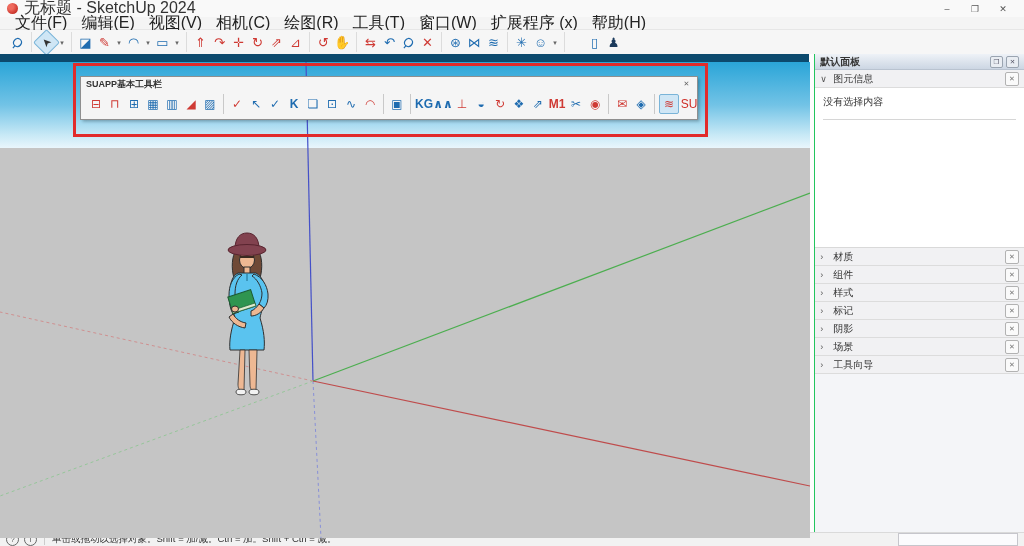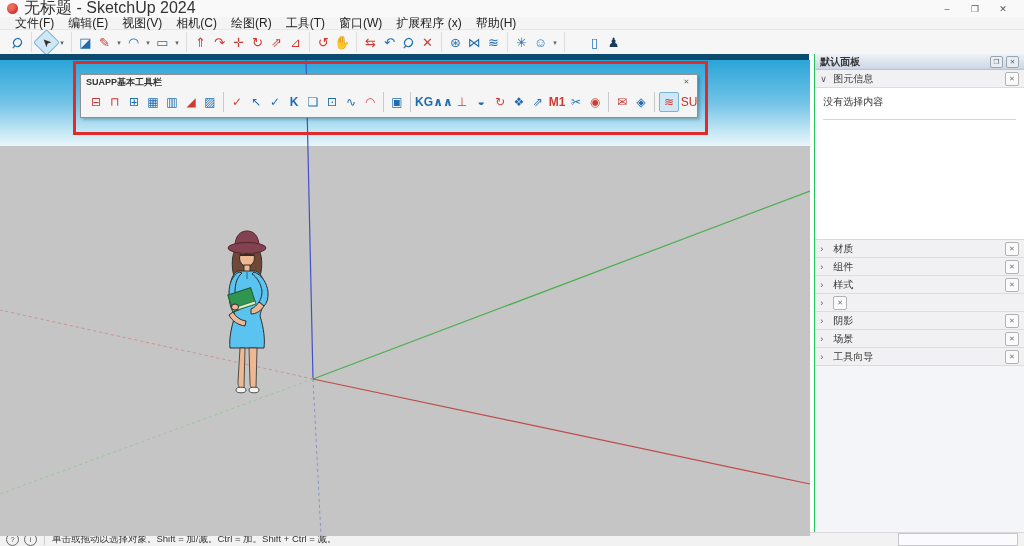--- a/index.html
+++ b/index.html
@@ -13,40 +13,40 @@
   .logo{width:11px;height:11px;border-radius:50%;flex:0 0 auto;
         background:radial-gradient(circle at 35% 35%, #ef6a5e 25%, #c8332a 72%);}
   .win-title{font-size:16px;color:#333;}
   .win-controls{margin-left:auto;display:flex;gap:0;}
   .win-btn{width:28px;height:16px;display:flex;align-items:center;justify-content:center;
            color:#555;font-size:9px;cursor:default;}
 
   
   .menubar{height:12px;background:#f4f4f4;display:flex;align-items:center;gap:0;padding:0 8px;
            border-bottom:1px solid #e6e6e6;flex:0 0 auto;}
-  .menu-item{font-size:12px;color:#222;padding:0 7px;line-height:12px;}
+  .menu-item{font-size:16px;color:#222;padding:0 7px;line-height:12px;}
 
   
   .toolbar{height:24px;background:#f6f6f6;display:flex;align-items:center;padding:0 4px;flex:0 0 auto;}
   .tgroup{display:flex;align-items:center;gap:2px;padding:0 5px;border-right:1px solid #dcdcdc;height:20px;}
   .tgroup:last-child{border-right:none;}
   .tgroup.gap{border-right:none;margin-left:16px;}
   .ticon{width:17px;height:17px;display:flex;align-items:center;justify-content:center;
          font-size:13px;line-height:1;cursor:default;}
   .blue{color:#1f6cb0;} .red{color:#cf3a34;} .navy{color:#1b3a5c;}
   .dark{color:#333;} .caretg{color:#666;width:8px;font-size:7px;}
   .sel{background:#cfe6f5;border:1px solid #7ab4d8;border-radius:2px;}
   .mag{transform:rotate(40deg);}
   .rotul{transform:rotate(-135deg);font-size:11px;}
   .tinytxt{font-size:7px;font-weight:bold;letter-spacing:0;}
   .sulogo{font-size:7.5px;font-weight:normal;color:#cf2e28;line-height:1;}
 
   
   .workspace{height:478px;display:flex;flex:0 0 auto;}
-  .viewport{position:relative;width:810px;height:476px;border-top:6px solid #0c4a6e;background:#c5c5c5;}
+  .viewport{position:relative;width:810px;height:476px;border-top:8px solid #0c4a6e;background:#c5c5c5;}
   .viewport svg{position:absolute;left:0;top:0;}
 
   
   .float-toolbar{position:absolute;left:80px;top:14px;width:616px;height:42px;
                  background:#f5f5f5;border:1px solid #8f8f8f;box-shadow:1.5px 1.5px 3px rgba(0,0,0,.28);
                  display:flex;flex-direction:column;}
   .ft-title{height:14px;display:flex;align-items:center;padding:0 5px;font-size:9px;font-weight:bold;color:#333;}
   .ft-close{margin-left:auto;width:11px;height:10px;display:flex;align-items:center;justify-content:center;
             font-size:7px;color:#666;}
   .ft-icons{display:flex;align-items:center;padding:0 2px;height:26px;}
@@ -66,21 +66,21 @@
                 padding:0 5px;font-weight:bold;color:#333;border-bottom:1px solid #b9c3d0;flex:0 0 auto;}
   .panel-hbtns{margin-left:auto;display:flex;gap:3px;}
   .phbtn{width:11px;height:10px;border:1px solid #9aa4b0;background:#e9edf2;border-radius:2px;
          display:flex;align-items:center;justify-content:center;font-size:6.5px;color:#556;}
   .sec-head{height:17px;display:flex;align-items:center;gap:5px;padding:0 5px;background:#f1f1f3;
             border-bottom:1px solid #dcdcdc;color:#333;flex:0 0 auto;}
   .sec-chevron{color:#555;font-size:9px;width:8px;}
   .sec-label{flex:1;}
   .sec-close{width:12px;height:12px;border:1px solid #b2b2b2;background:#fafafa;border-radius:2px;
              display:flex;align-items:center;justify-content:center;font-size:7px;color:#777;}
-  .entity-body{background:#fff;height:144px;border-bottom:1px solid #d9d9d9;padding:7px 8px 0;flex:0 0 auto;}
+  .entity-body{background:#fff;height:144px;border-bottom:1px solid #d9d9d9;padding:7px 8px 8px;flex:0 0 auto;}
   .entity-text{color:#333;}
   .entity-divider{border-top:1px solid #d6d6d6;margin-top:10px;}
   .panel-fill{flex:1;background:#f4f5f8;}
 
   
   .statusbar{height:13px;background:#f2f2f2;border-top:1px solid #dadada;display:flex;align-items:center;
              padding:0 6px;gap:7px;font-size:9.5px;color:#333;flex:1;}
   .sb-icon{width:11px;height:11px;border:1px solid #666;border-radius:50%;font-size:7.5px;
            display:flex;align-items:center;justify-content:center;color:#555;flex:0 0 auto;}
   .sb-divider{width:1px;height:10px;background:#ccc;}
@@ -393,20 +393,21 @@
           </div>
 
           <div class="sec-head">
             <span class="sec-chevron">›</span>
             <span class="sec-label">样式</span>
             <span class="sec-close">✕</span>
           </div>
 
           <div class="sec-head">
             <span class="sec-chevron">›</span>
+            <span class="sec-label">标记</span>
             <span class="sec-close">✕</span>
           </div>
 
           <div class="sec-head">
             <span class="sec-chevron">›</span>
             <span class="sec-label">阴影</span>
             <span class="sec-close">✕</span>
           </div>
 
           <div class="sec-head">

